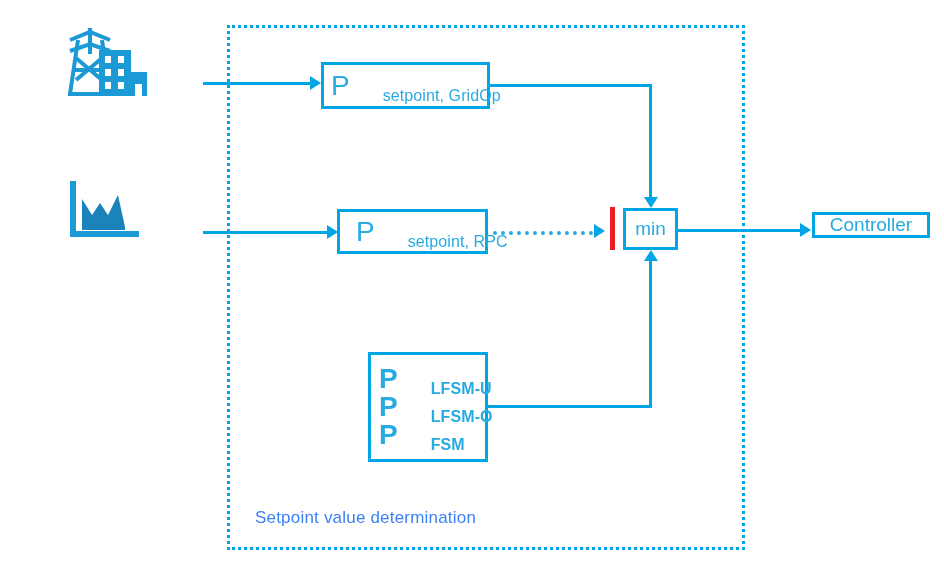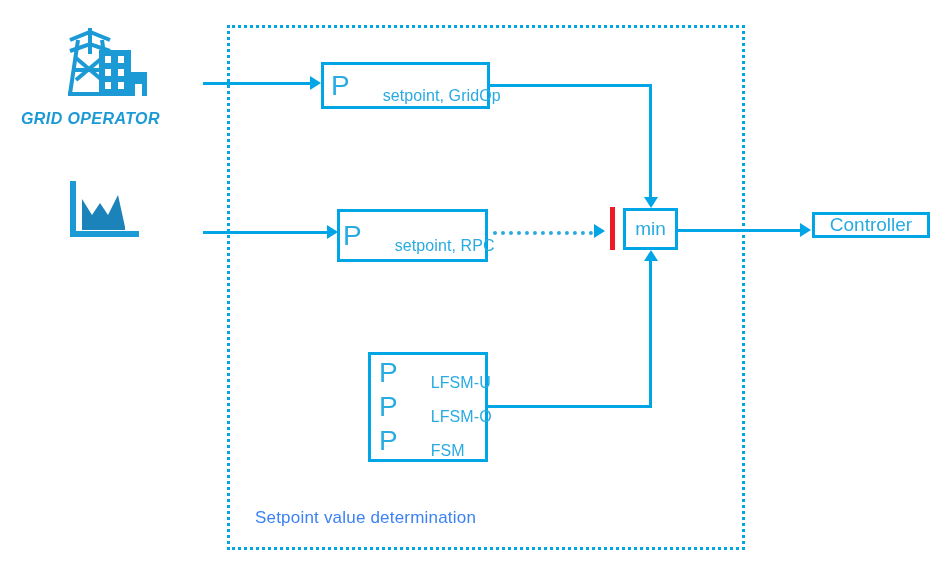--- a/index.html
+++ b/index.html
@@ -67,30 +67,30 @@
     top: 6px;
     letter-spacing: 0.1px;
     margin-left: 33px;
   }
 
   #box-gridop {
     left: 321px; top: 62px; width: 169px; height: 47px;
     padding-left: 7px;
   }
   #box-rpc {
-    left: 337px; top: 209px; width: 151px; height: 53px;
-    padding-left: 3px;
+    left: 337px; top: 209px; width: 151px; height: 45px;
+    padding-left: 16px;
   }
   #box-lfsm {
     left: 368px; top: 352px; width: 120px; height: 110px;
     flex-direction: column;
     align-items: flex-start;
     justify-content: center;
     padding-left: 8px;
-    gap: 6px;
+    font-weight: bold;
   }
   #box-min {
     left: 623px; top: 208px; width: 55px; height: 42px;
     font-size: 19px;
     justify-content: center;
   }
   #box-controller {
     left: 812px; top: 212px; width: 118px; height: 26px;
     font-size: 19px;
     justify-content: center;
@@ -192,21 +192,20 @@
       </g>
 
       <g fill="#1b9ad6">
         <rect x="64" y="48" width="17" height="24"></rect>
       </g>
       <g fill="#ffffff">
         <rect x="69" y="60" width="7" height="12"></rect>
       </g>
     </svg>
   </div>
-  <div id="label-grid-operator" class="actor-label">GRID OPERATOR</div>
 
   <div id="icon-energy-trader" class="actor-icon">
     <svg width="72" height="58" viewBox="0 0 72 58" xmlns="http://www.w3.org/2000/svg">
 
       <path d="M5 2 L5 53 L68 53" fill="none" stroke="#1b9ad6" stroke-width="6" stroke-linecap="square"></path>
 
       <path d="M14 46 L14 18 L24 34 L32 22 L40 34 L50 14 L57 46 Z" fill="#1b82ba"></path>
       <path d="M14 46 L57 46 L57 49 L14 49 Z" fill="#1b82ba"></path>
     </svg>
   </div>

